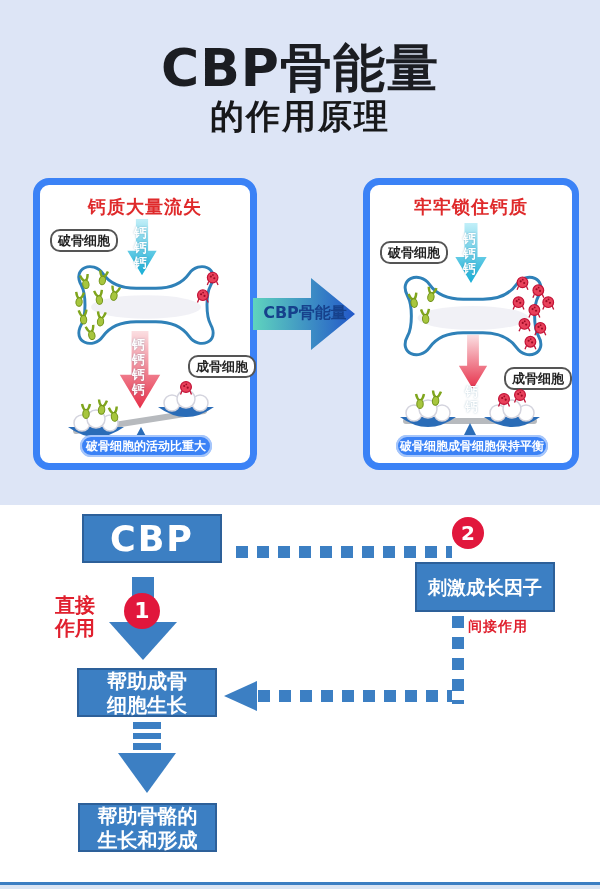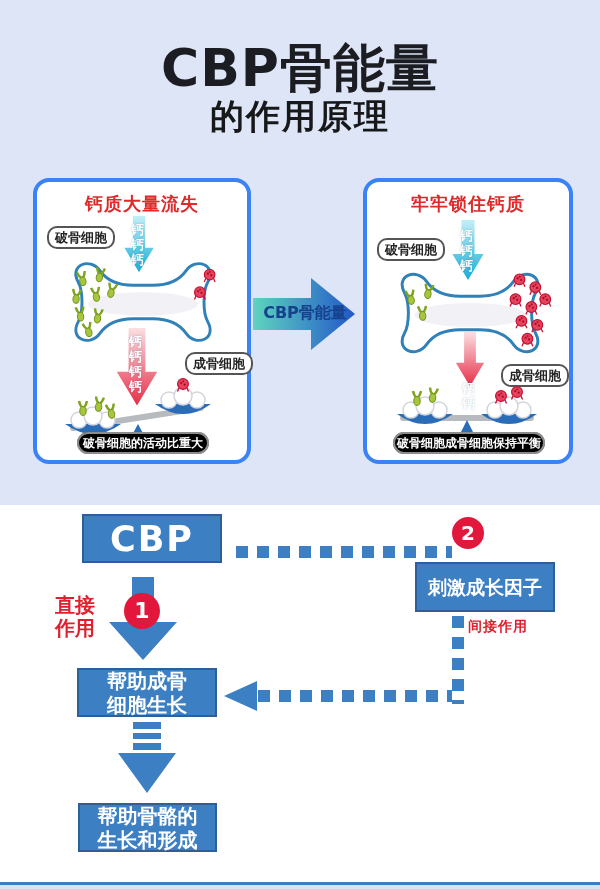--- a/index.html
+++ b/index.html
@@ -5,31 +5,31 @@
   html,body{margin:0;padding:0;}
   body{width:600px;height:889px;position:relative;overflow:hidden;background:#fff;
        font-family:"DejaVu Sans","Liberation Sans",sans-serif;}
   .abs{position:absolute;}
   
   #top-section{position:absolute;left:0;top:0;width:600px;height:505px;background:#dde5f6;}
   #main-title{position:absolute;left:0;top:34px;width:600px;text-align:center;
       font-size:52px;font-weight:bold;color:#1b1d22;letter-spacing:1px;}
   #sub-title{position:absolute;left:0;top:94px;width:600px;text-align:center;
       font-size:34px;font-weight:600;color:#17181a;letter-spacing:2px;}
-  .panel{position:absolute;background:#ffffff;border:4px solid #3b82f6;border-radius:16px;}
+  .panel{position:absolute;background:#ffffff;border:7px solid #3b82f6;border-radius:16px;}
   #panel-left{left:33px;top:178px;width:210px;height:278px;}
   #panel-right{left:363px;top:178px;width:202px;height:278px;}
   .panel-heading{position:absolute;left:0;top:10px;width:100%;text-align:center;
       color:#df2a2b;font-weight:bold;font-size:18px;letter-spacing:1px;}
   .pill{position:absolute;background:#fff;border:2px solid #555;border-radius:10px;
       font-size:13px;font-weight:600;color:#222;padding:1px 6px;white-space:nowrap;line-height:17px;}
   .vtext{position:absolute;width:16px;color:#fff;font-weight:bold;font-size:13px;
       line-height:15px;text-align:left;word-break:break-all;
       text-shadow:0 0 2px rgba(0,80,120,.35);}
-  .caption-pill{position:absolute;background:#000000;border-radius:12px;color:#fff;
+  .caption-pill{position:absolute;background:#3b82f6;border-radius:12px;color:#fff;
       font-weight:bold;text-align:center;box-shadow:inset 0 0 0 2px rgba(255,255,255,.55);}
   #caption-left{left:40px;top:250px;width:132px;height:22px;font-size:12px;line-height:22px;}
   #caption-right{left:26px;top:250px;width:152px;height:22px;font-size:12px;line-height:22px;}
   #connector-label{position:absolute;left:253px;top:303px;width:104px;text-align:center;
       font-size:16px;font-weight:bold;color:#16418c;}
   
   #flow-section{position:absolute;left:0;top:505px;width:600px;height:378px;background:#fff;}
   .flow-box{position:absolute;background:#3c7fc3;border:2px solid #2d6099;color:#fff;
       font-weight:bold;text-align:center;display:flex;flex-direction:column;
       justify-content:center;box-sizing:border-box;}

